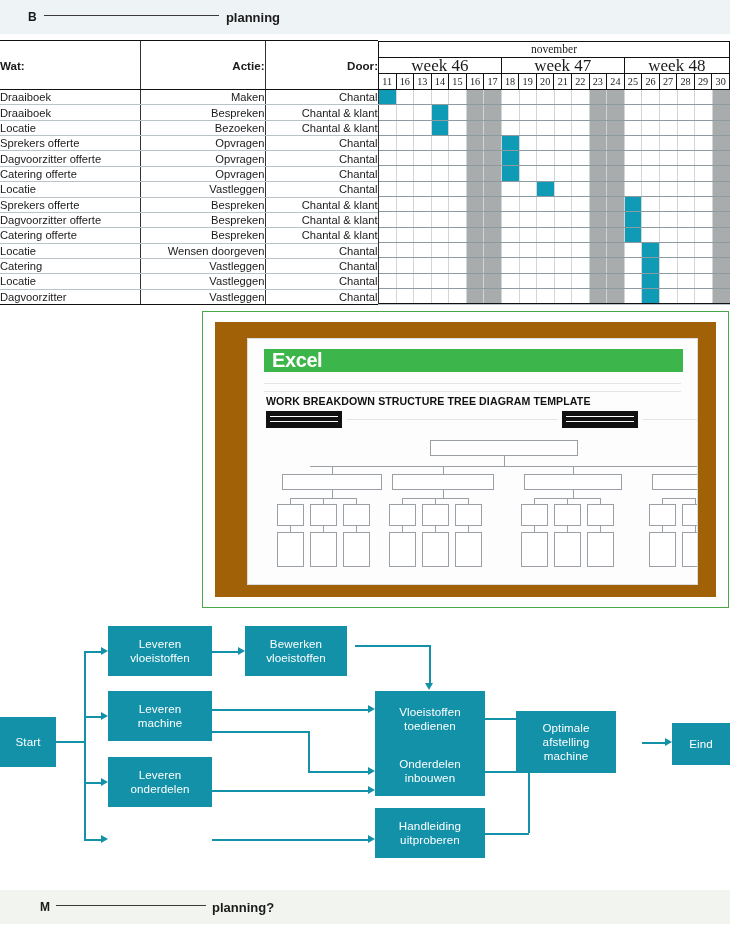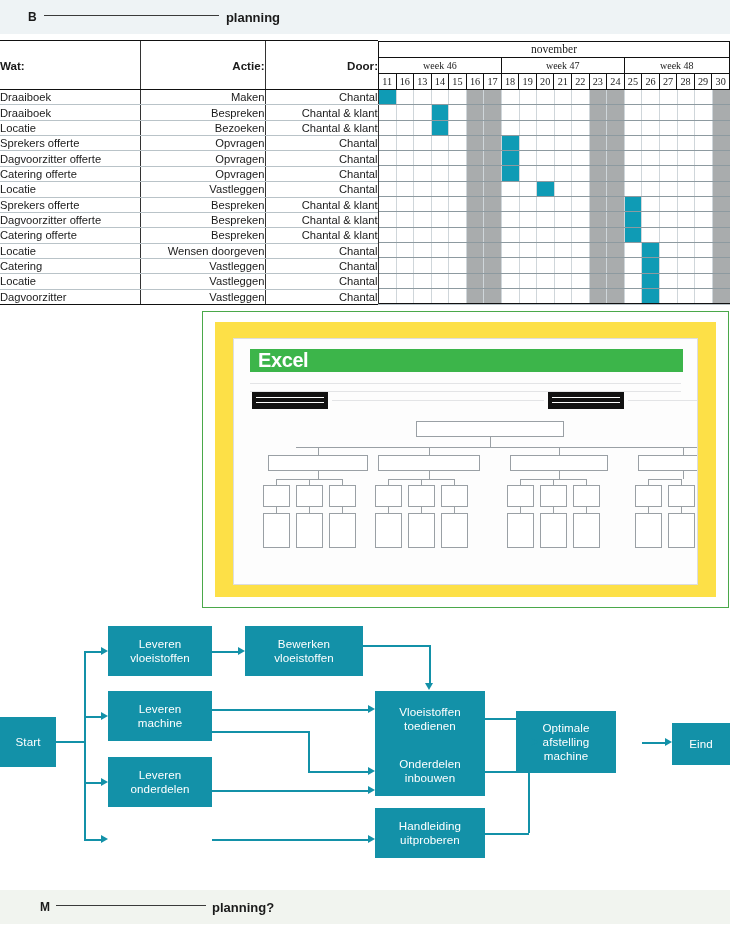--- a/index.html
+++ b/index.html
@@ -59,43 +59,43 @@
   .gantt-head{ width:352px; }
   table.gscale{
     border-collapse:collapse; width:352px; table-layout:fixed;
     font-size:10.5px; text-align:center;
   }
   table.gscale td{
     border:1px solid #111; height:15px; line-height:15px;
     font-family:Liberation Serif, serif; font-weight:400;
   }
   table.gscale td.month{ font-size:11.5px; border-bottom:1px solid #111;}
-  table.gscale td.week{ font-size:10px; }
+  table.gscale td.week{ font-size:17px; }
   table.gscale td.day{ font-size:10.2px; }
   table.ggrid{
     border-collapse:collapse; width:352px; table-layout:fixed;
   }
   table.ggrid td{
     height:15.3px; border-right:1px solid #cfd6da;
     border-bottom:.9px solid #8d9aa0;
   }
   table.ggrid tr:last-child td{ border-bottom:1.6px solid #111; }
   td.weekend{ background:#a9acad; }
   td.bar{ background:#0f9bb5; }
 
   
   .excel-card{
     position:absolute; left:202px; top:311px; width:527px; height:297px;
     border:1.6px solid #4aa84a; background:#ffffff;
     padding:10px 12px;
   }
   .excel-inner{
     width:100%; height:100%;
-    background:#fde047;
-    padding:16px 18px 12px 18px;
+    background:#a16207;
+    padding:16px 18px 12px 32px;
     position:relative;
   }
   .excel-sheet{
     background:#fdfdfd; width:100%; height:100%;
     border:1px solid #dcdde0; position:relative; padding:8px 10px;
     overflow:hidden;
   }
   .excel-greenbar{
     height:23px; background:#3cb54a; margin:2px 4px 0 6px;
     display:flex; align-items:center;
@@ -609,20 +609,21 @@
 <div class="excel-card">
   <div class="excel-inner">
     <div class="excel-sheet">
       <div class="excel-greenbar">
         <span class="excel-logo">Excel</span>
       </div>
       <div class="excel-rules">
         <div></div>
         <div></div>
       </div>
+      <div class="wbs-title">WORK BREAKDOWN STRUCTURE TREE DIAGRAM TEMPLATE</div>
       <div class="black-bars">
         <span class="blk blk-a">
             <i></i>
             <i class="two"></i>
           </span>
         <span class="blk blk-b">
             <i></i>
             <i class="two"></i>
           </span>
         <span style="position:absolute;left:82px;top:8px;width:212px;height:0;border-bottom:1px solid #e3e4e6"></span>
@@ -698,21 +699,21 @@
 </div>
 
 <div class="flow" id="flow">
     <div class="fbox" style="left:0px;top:99px;width:56px;height:50px">
       <span>Start</span>
     </div>
     <div class="fbox" style="left:108px;top:8px;width:104px;height:50px">
       <span>Leveren</span>
       <span>vloeistoffen</span>
     </div>
-    <div class="fbox" style="left:245px;top:8px;width:118px;height:50px">
+    <div class="fbox" style="left:245px;top:8px;width:102px;height:50px">
       <span>Bewerken</span>
       <span>vloeistoffen</span>
     </div>
     <div class="fbox" style="left:108px;top:73px;width:104px;height:50px">
       <span>Leveren</span>
       <span>machine</span>
     </div>
     <div class="fbox" style="left:108px;top:139px;width:104px;height:50px">
       <span>Leveren</span>
       <span>onderdelen</span>

